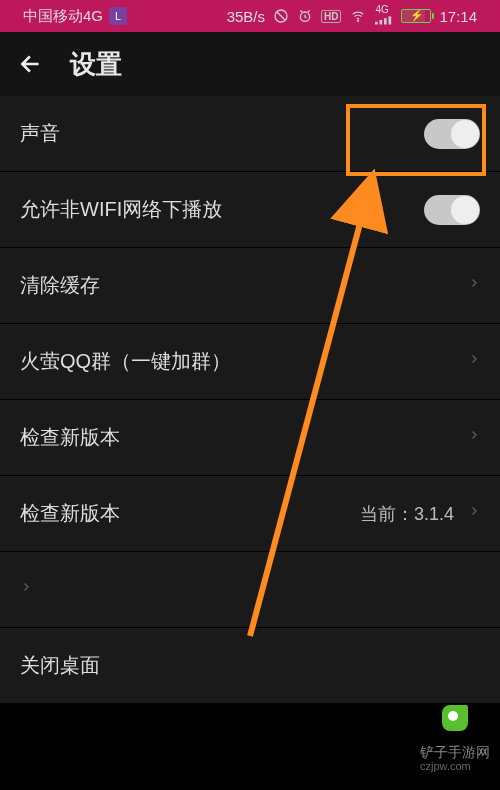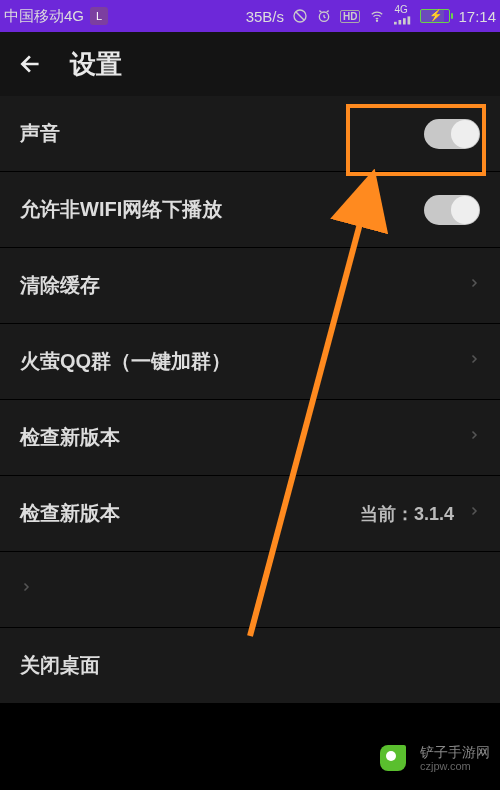--- a/index.html
+++ b/index.html
@@ -10,24 +10,24 @@
     font-family: -apple-system, "Helvetica Neue", Arial, sans-serif;
     color: #e8e8e8;
     position: relative;
     overflow: hidden;
   }
   .statusbar {
     height: 32px;
     display: flex;
     align-items: center;
     justify-content: space-between;
-    padding: 0 4px;
+    padding: 0 23px;
     font-size: 15px;
     color: #ddd;
-    background: #6d28d9;
+    background: #be185d;
     gap: 13px;
   }
   .sb-left, .sb-right { display: flex; align-items: center; gap: 6px; }
   .sb-right { gap: 8px; }
   .app-badge {
     width: 18px; height: 18px;
     background: #7c3fa0;
     border-radius: 3px;
     display: flex; align-items: center; justify-content: center;
     font-size: 11px; color: #fff;
@@ -64,21 +64,21 @@
     gap: 22px;
     background: #141414;
   }
   .back-btn {
     width: 34px; height: 34px;
     display: flex; align-items: center; justify-content: center;
     color: #eee;
   }
   .title { font-size: 26px; font-weight: 700; }
 
-  .list { background: #ec4899; font-weight: bold; }
+  .list { background: #ec4899; }
   .row {
     height: 76px;
     padding: 0 20px;
     display: flex;
     align-items: center;
     justify-content: space-between;
     background: #1a1a1a;
     border-bottom: 1.5px solid #000;
     font-size: 20px;
     color: #ddd;
@@ -114,20 +114,21 @@
 
   .watermark {
     position: absolute;
     right: 10px;
     bottom: 18px;
     display: flex;
     align-items: center;
     gap: 14px;
     color: #9aa;
     font-size: 14px;
+    flex-direction: column;
   }
   .wm-logo {
     width: 26px; height: 26px;
     background: #5abf2e;
     border-radius: 8px 2px 8px 8px;
     position: relative;
   }
   .wm-logo::after{
     content:""; position:absolute; left:6px; top:6px;
     width:10px; height:10px; background:#fff; border-radius:50%;

